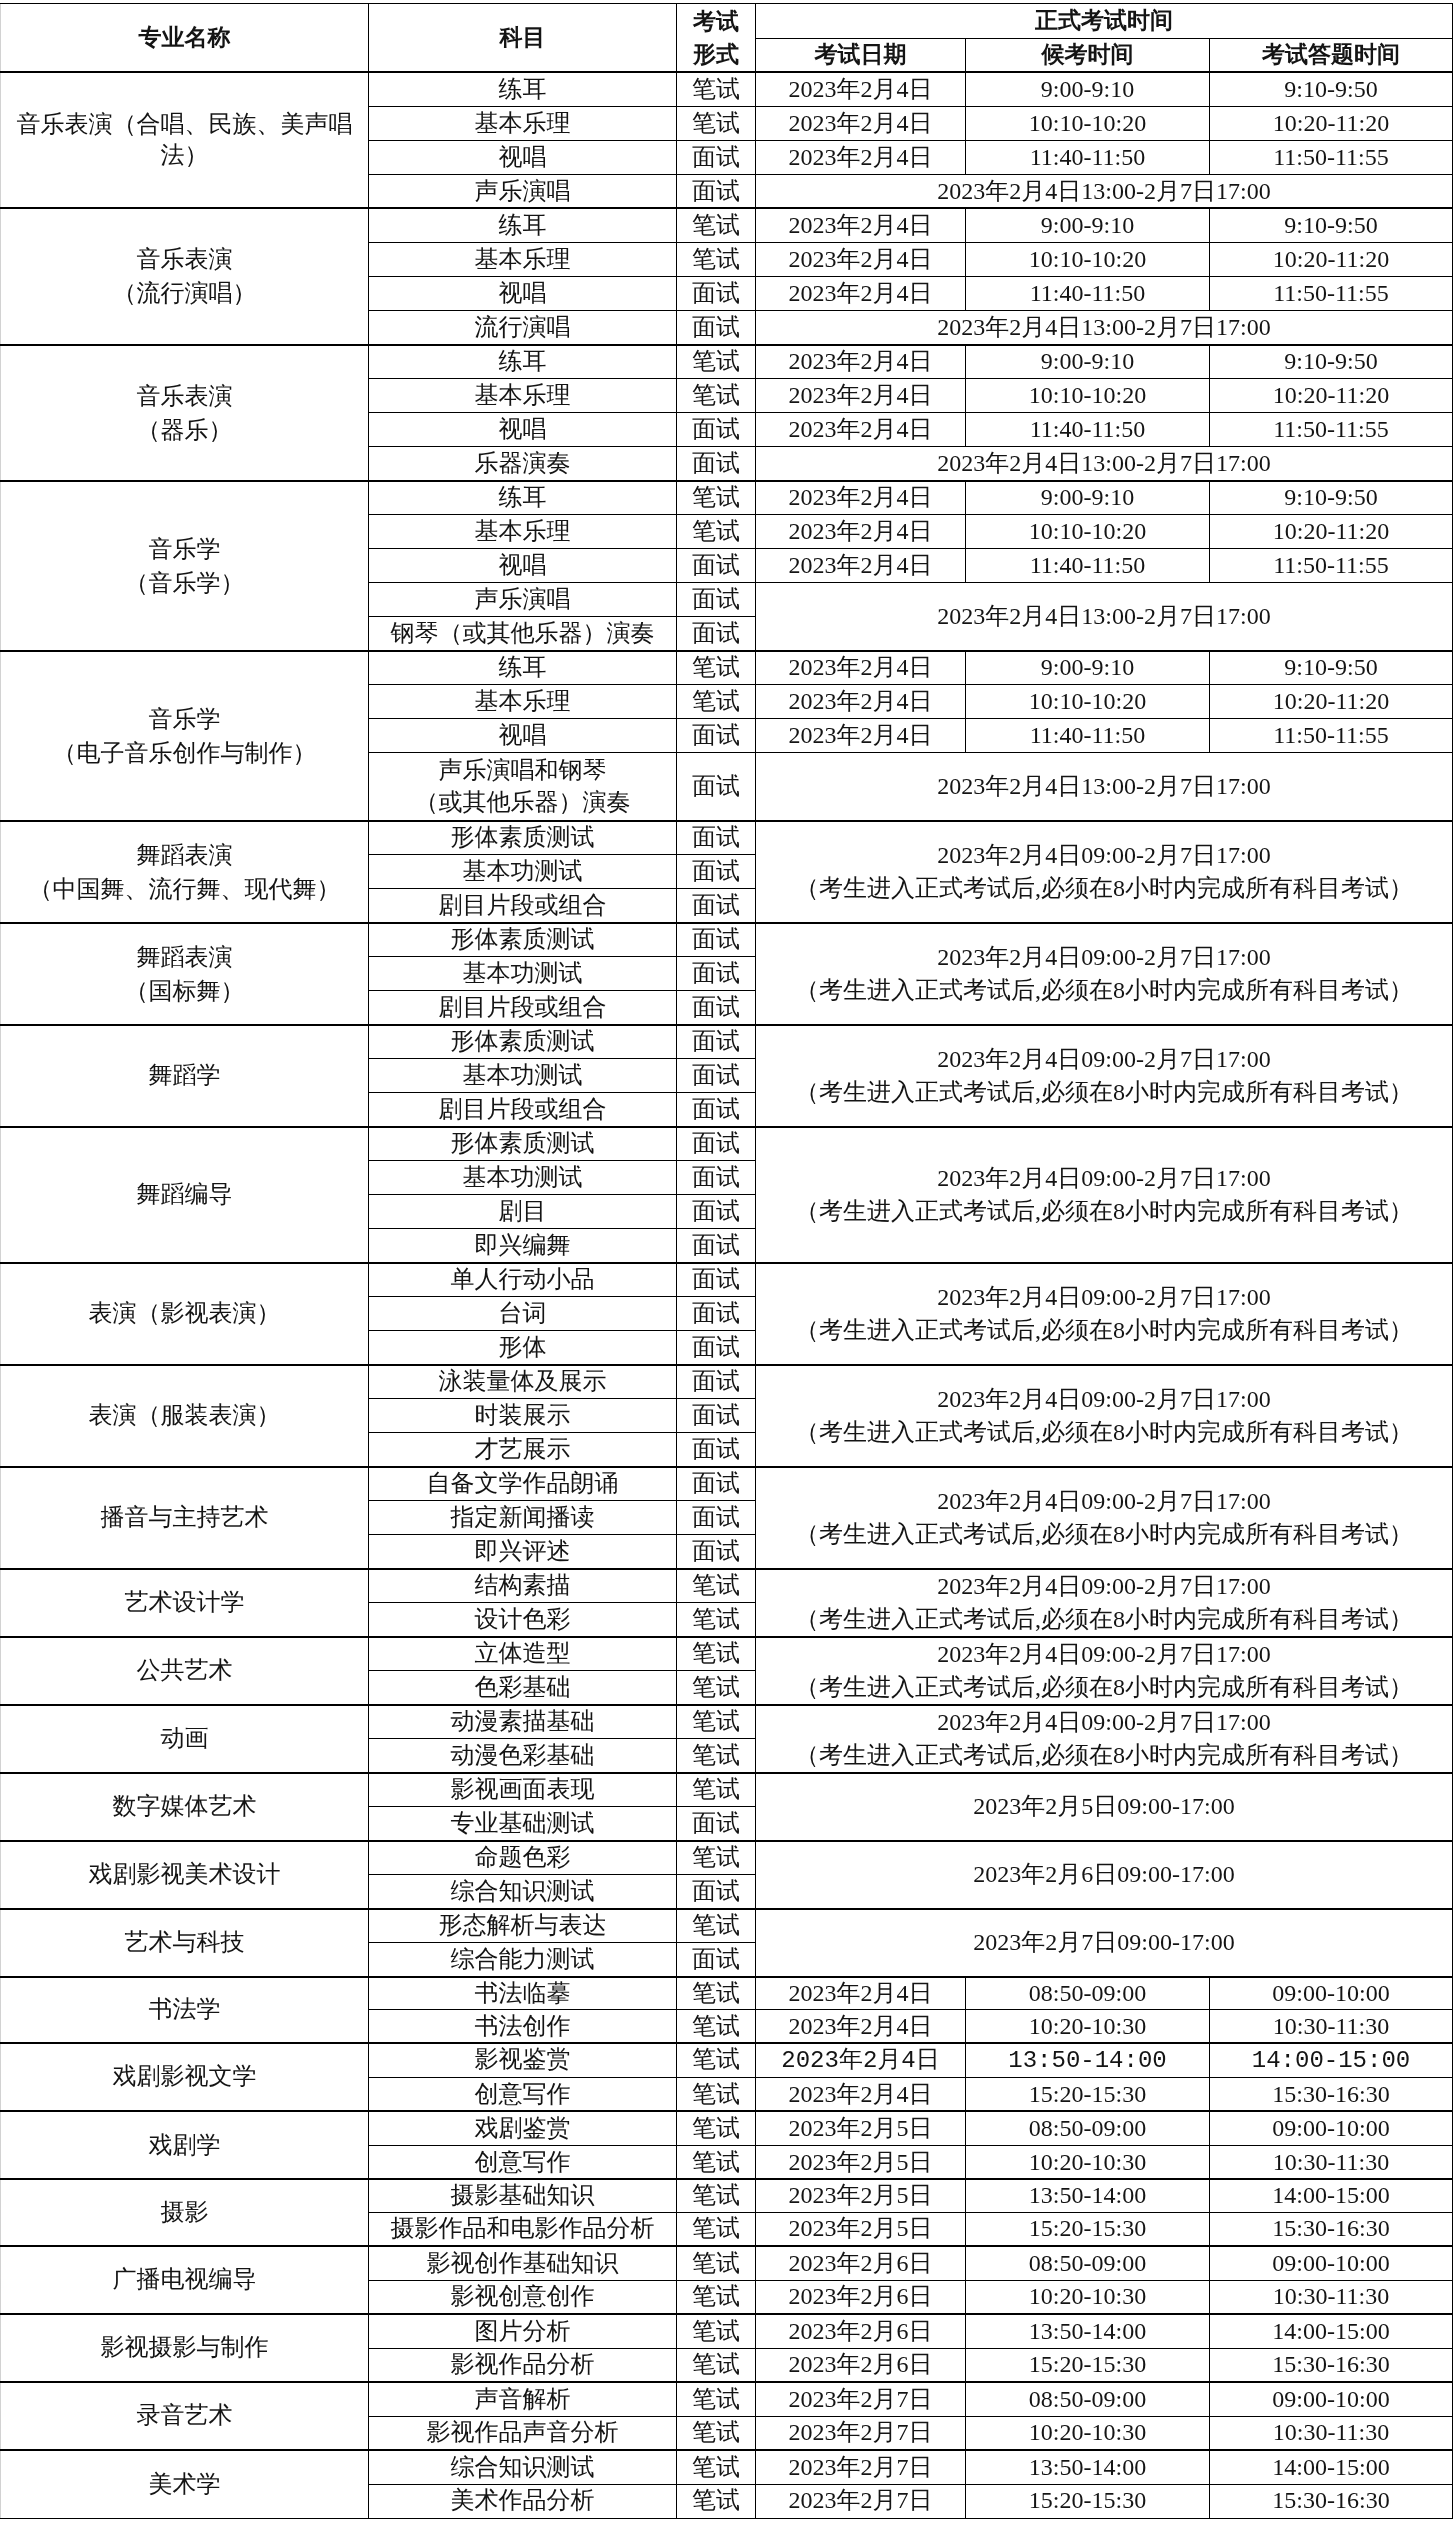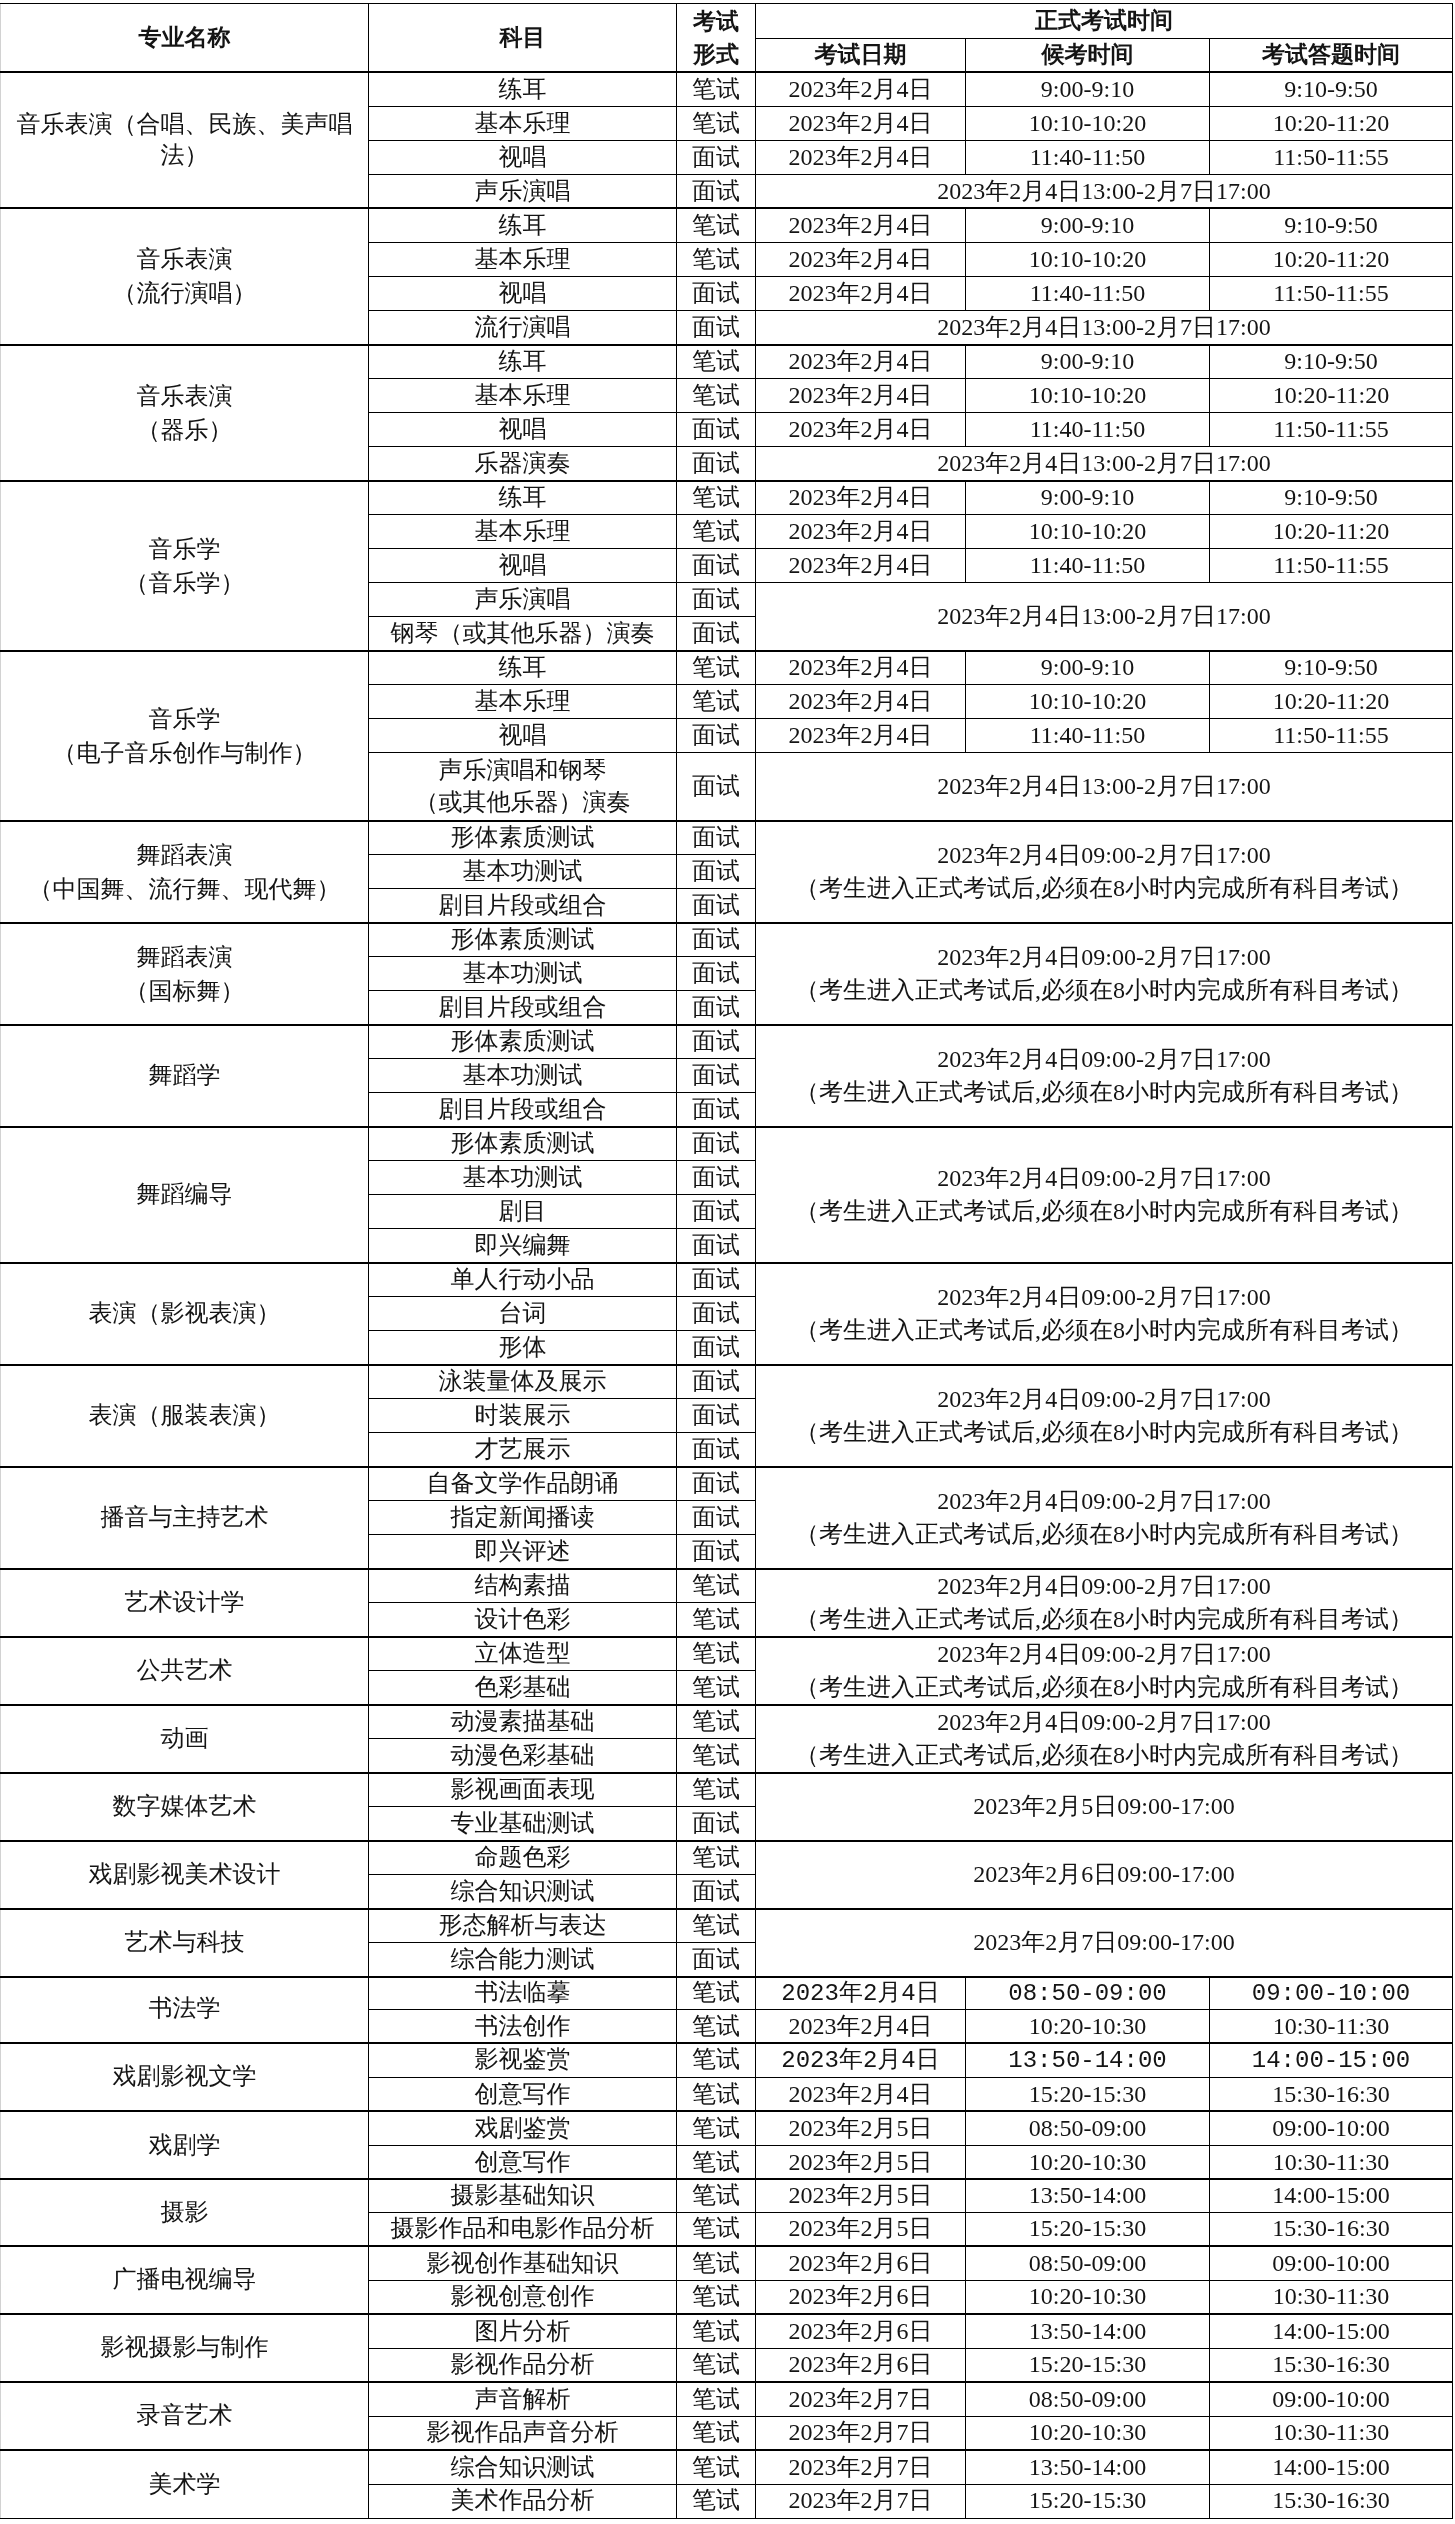--- a/index.html
+++ b/index.html
@@ -422,21 +422,21 @@
         <td class="c-subject">形态解析与表达</td>
         <td class="c-form">笔试</td>
         <td class="c-merged" colspan="3" rowspan="2">
           <div class="line">2023年2月7日09:00-17:00</div>
         </td>
       </tr>
       <tr style="height: 34px;">
         <td class="c-subject">综合能力测试</td>
         <td class="c-form">面试</td>
       </tr>
-      <tr class="group-start" style="height: 22px; font-family: Liberation Mono, monospace;">
+      <tr class="group-start" style="height: 22px;">
         <td class="c-major" rowspan="2">书法学</td>
         <td class="c-subject">书法临摹</td>
         <td class="c-form">笔试</td>
         <td class="c-date">2023年2月4日</td>
         <td class="c-wait">08:50-09:00</td>
         <td class="c-answer">09:00-10:00</td>
       </tr>
       <tr style="height: 34px;">
         <td class="c-subject">书法创作</td>
         <td class="c-form">笔试</td>

